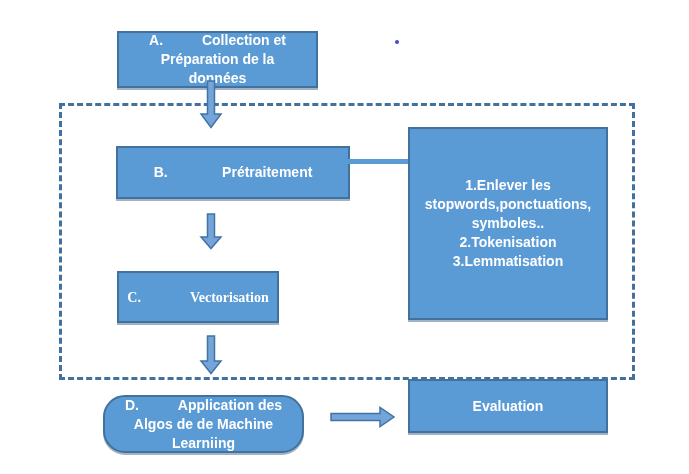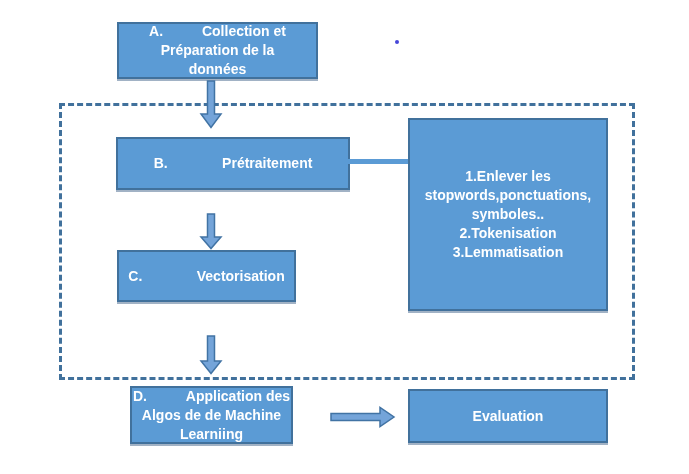--- a/index.html
+++ b/index.html
@@ -23,27 +23,28 @@
     box-shadow: 0 2px 0 rgba(47, 84, 126, 0.45);
     color: #ffffff;
     font-weight: bold;
     font-size: 14px;
     line-height: 19px;
     text-align: center;
     white-space: pre-wrap;
     display: flex;
     align-items: center;
     justify-content: center;
+    margin-top: 9px;
   }
   #box-a   { left: 117px; top: 22px;  width: 201px; height: 57px; }
   #box-b   { left: 116px; top: 137px; width: 234px; height: 53px; }
-  #box-c   { left: 117px; top: 250px; width: 179px; height: 52px; }
-  #box-d   { left: 130px; top: 386px; width: 163px; height: 58px; }
+  #box-c   { left: 117px; top: 262px; width: 162px; height: 52px; font-family: Liberation Serif, serif; }
+  #box-d   { left: 103px; top: 386px; width: 201px; height: 58px; border-radius: 22px; }
   #box-side{ left: 408px; top: 118px; width: 200px; height: 193px; }
-  #box-eval{ left: 408px; top: 389px; width: 200px; height: 54px; }
+  #box-eval{ left: 408px; top: 370px; width: 200px; height: 54px; }
 
   .dashed-region {
     position: absolute;
     left: 59px;
     top: 103px;
     width: 576px;
     height: 277px;
     box-sizing: border-box;
     border: 3px dashed #41719C;
     background: transparent;

